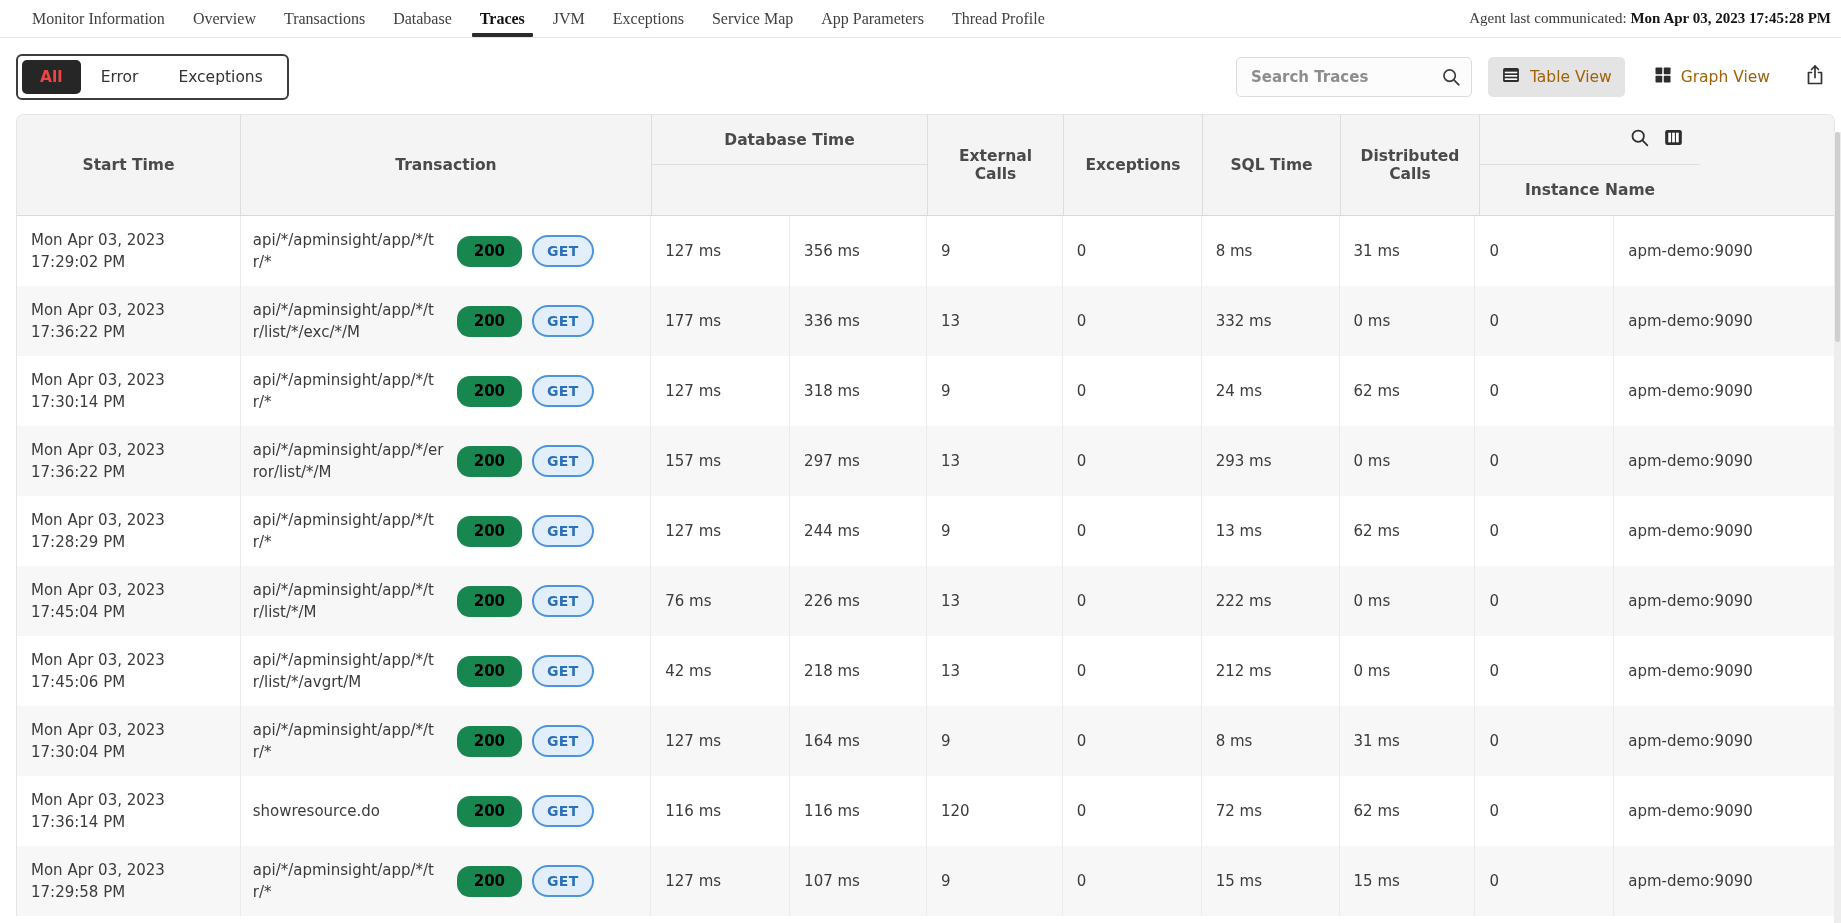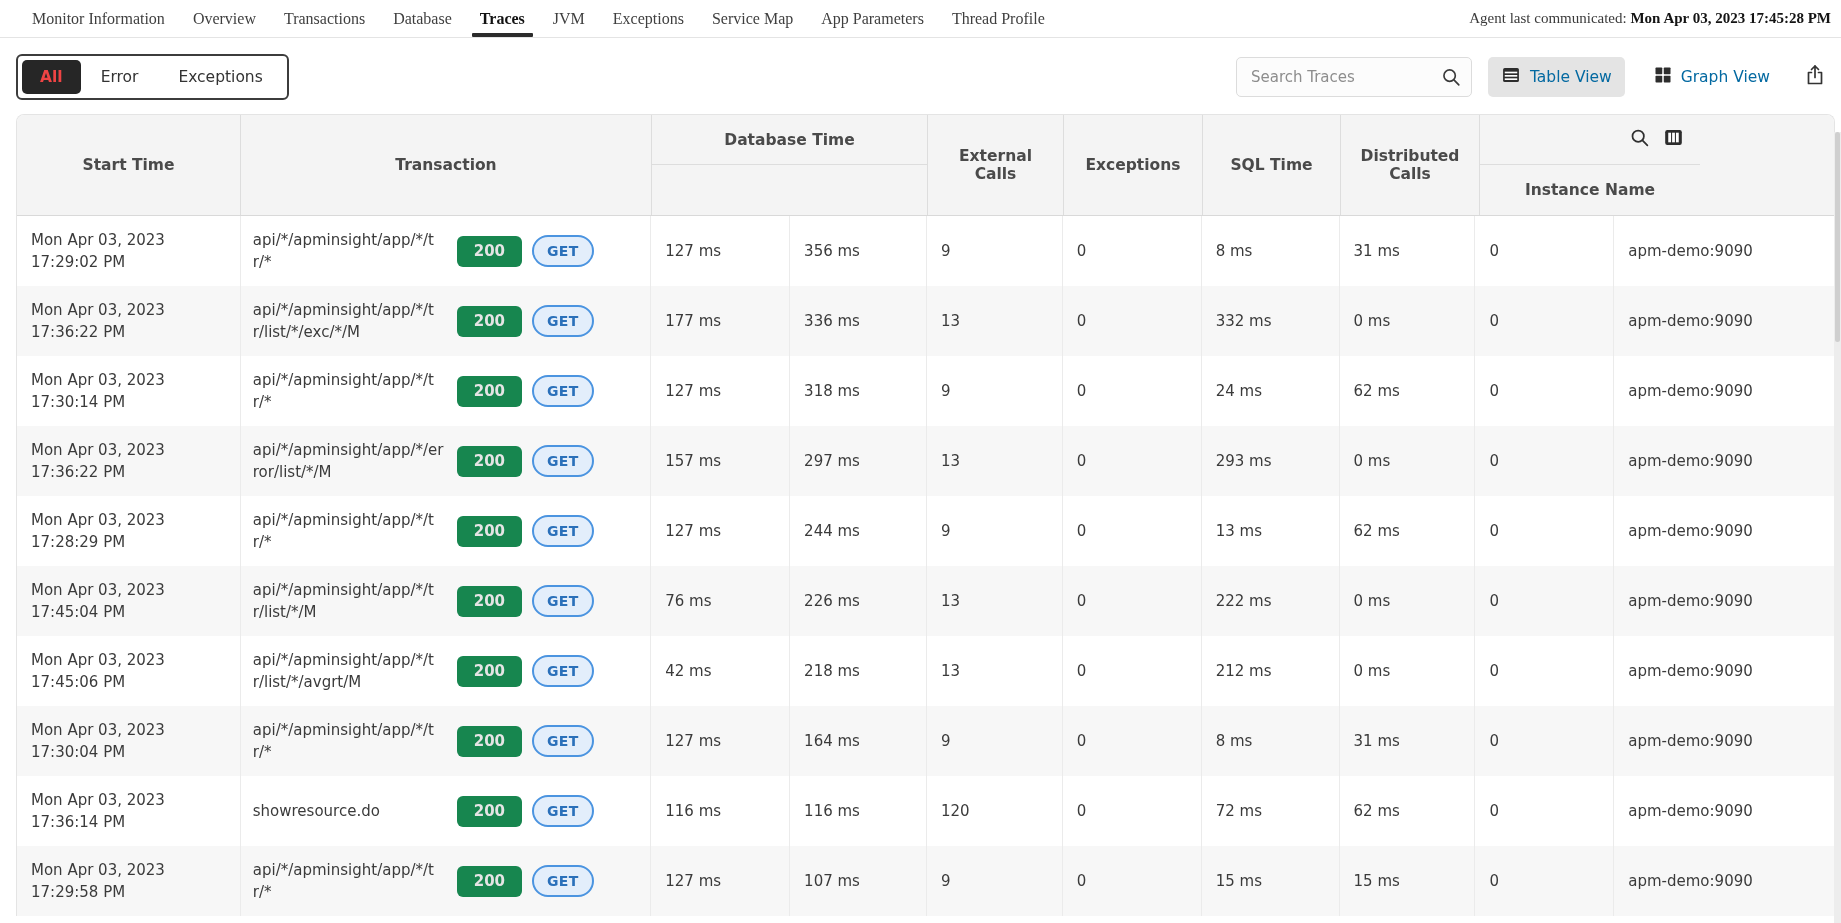--- a/index.html
+++ b/index.html
@@ -21,24 +21,24 @@
   
   .toolbar { display:flex; align-items:center; margin-top:16px; padding:0 6px 0 16px; height:46px; }
   .filter-group { display:inline-flex; align-items:center; border:2px solid #3c3c3c;
     border-radius:6px; height:46px; padding:0 4px; background:#fff; }
   .filter-item { padding:8px 20px; font-size:15.5px; color:#333; border-radius:5px; cursor:pointer; }
   .filter-item.active { background:#262626; color:#ef4444; font-weight:bold; padding:8px 18px; }
   .toolbar-right { margin-left:auto; display:flex; align-items:center; gap:16px; }
   .search-box { position:relative; width:236px; height:40px; }
   .search-box input { width:100%; height:100%; border:1px solid #dcdcdc; border-radius:5px;
     background:#fcfcfc; padding:0 38px 0 14px; font-size:15px; color:#737373; outline:none;
-    font-family:inherit; }
+    font-family:inherit;font-weight:bold; }
   .search-box input::placeholder { color:#8d8d8d; }
   .search-box .mag { position:absolute; right:10px; top:9px; }
-  .view-btn { display:flex; align-items:center; gap:9px; font-size:15.5px; color:#0369a1;
+  .view-btn { display:flex; align-items:center; gap:9px; font-size:15.5px; color:#a16207;
     padding:8px 13px; border-radius:5px; cursor:pointer; white-space:nowrap; }
   .view-btn.active { background:#e4e4e4; }
   .share-btn { cursor:pointer; display:flex; align-items:center; margin-left:4px; padding-right:8px; }
 
   
   .trace-table { margin:14px 0 0 16px; width:1819px; border:1px solid #e4e4e4; border-bottom:none;
     border-radius:8px 8px 0 0; overflow:hidden; }
   .thead { display:flex; background:#f4f4f4; height:101px; color:#4a4a4a; font-weight:bold;
     font-size:15.5px; border-bottom:1px solid #d9d9d9; }
   .th { display:flex; align-items:center; justify-content:center; text-align:center;
@@ -62,22 +62,22 @@
 
   .tbody { background:#fff; }
   .row { display:flex; height:70px; cursor:pointer; }
   .row:nth-of-type(even) { background:#f7f7f7; }
   .cell { height:100%; display:flex; align-items:center; padding:0 14px;
     border-right:1px solid #ebebeb; font-size:15px; color:#3b3b3b; line-height:1.5; }
   .cell.c-inst { border-right:none; }
   .cell.c-txn { padding:0 10px 0 12px; gap:12px; }
   .txn-text { width:192px; word-break:break-all; }
   .badges { display:flex; align-items:center; gap:10px; }
-  .badge-status { background:#17864f; color:#e5e5e5; font-weight:bold; font-size:15px;
-    border-radius:6px; padding:8px 17px; line-height:1; }
+  .badge-status { background:#17864f; color:#000000; font-weight:bold; font-size:15px;
+    border-radius:13px; padding:8px 17px; line-height:1; }
   .badge-method { background:#e3eefb; border:2px solid #4b94e0; color:#2a70ba; font-weight:bold;
     font-size:14px; border-radius:16px; padding:7px 13px; line-height:1; letter-spacing:.3px; }
 
   .scrollbar-track { position:fixed; right:0; top:132px; bottom:0; width:7px; background:#ededed; }
   .scrollbar-thumb { position:absolute; top:0; left:1px; width:5px; height:210px;
     background:#cfcfcf; border-radius:3px; }
 </style>
 </head>
 <body>
 

